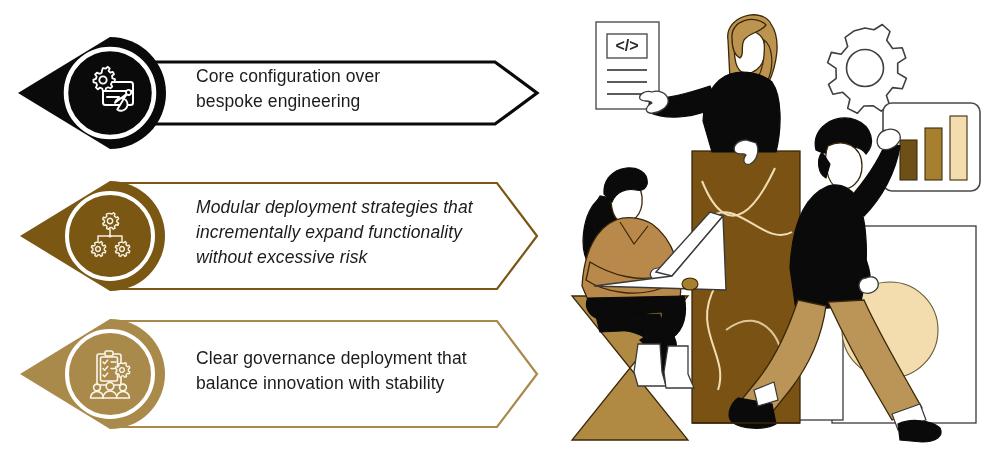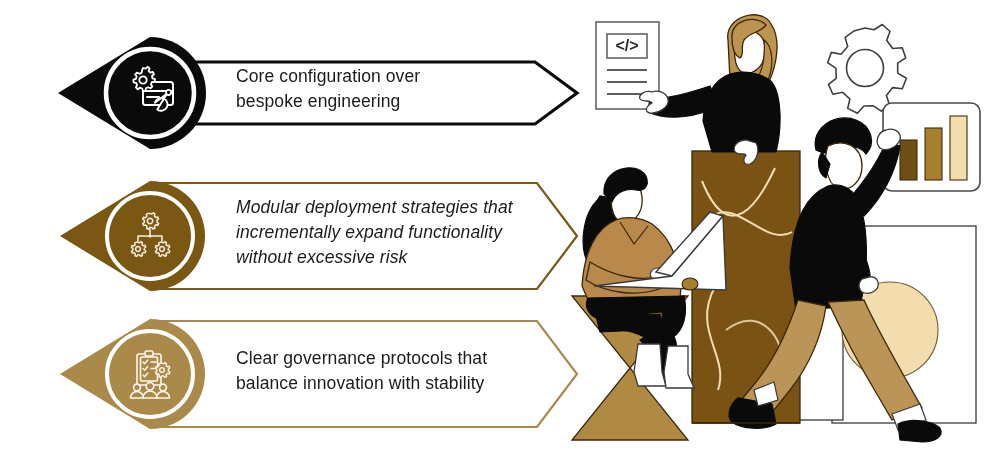--- a/index.html
+++ b/index.html
@@ -22,21 +22,20 @@
     height: 467px;
   }
 
   
   .banner-col {
     position: absolute;
     left: 0;
     top: 0;
     width: 560px;
     height: 467px;
-    margin-left: 40px;
   }
 
   .banner {
     position: absolute;
     left: 0;
     width: 545px;
   }
 
   .banner .svgwrap {
     position: absolute;
@@ -204,21 +203,21 @@
               <circle cx="-13" cy="-2.5" r="3.4" fill="#a98a4b"></circle>
               <path d="M-19.5,8 a6.5,6.5 0 0 1 13,0 Z" fill="#a98a4b"></path>
               <circle cx="0" cy="-3.8" r="3.8" fill="#a98a4b"></circle>
               <path d="M-7,8 a7,7 0 0 1 14,0 Z" fill="#a98a4b"></path>
               <circle cx="13" cy="-2.5" r="3.4" fill="#a98a4b"></circle>
               <path d="M6.5,8 a6.5,6.5 0 0 1 13,0 Z" fill="#a98a4b"></path>
             </g>
           </g>
         </svg>
       </div>
-      <div class="banner-text">Clear governance protocols that
+      <div class="banner-text">Clear governance deployment that
 balance innovation with stability</div>
     </div>
   </div>
 
   <div class="illus">
     <svg viewBox="0 0 440 467" width="440" height="467">
 
       <rect x="272" y="226" width="144" height="197" fill="#ffffff" stroke="#3a3a3a" stroke-width="1.3"></rect>
       <rect x="183" y="232" width="100" height="188" fill="#ffffff" stroke="#3a3a3a" stroke-width="1.3"></rect>
 

